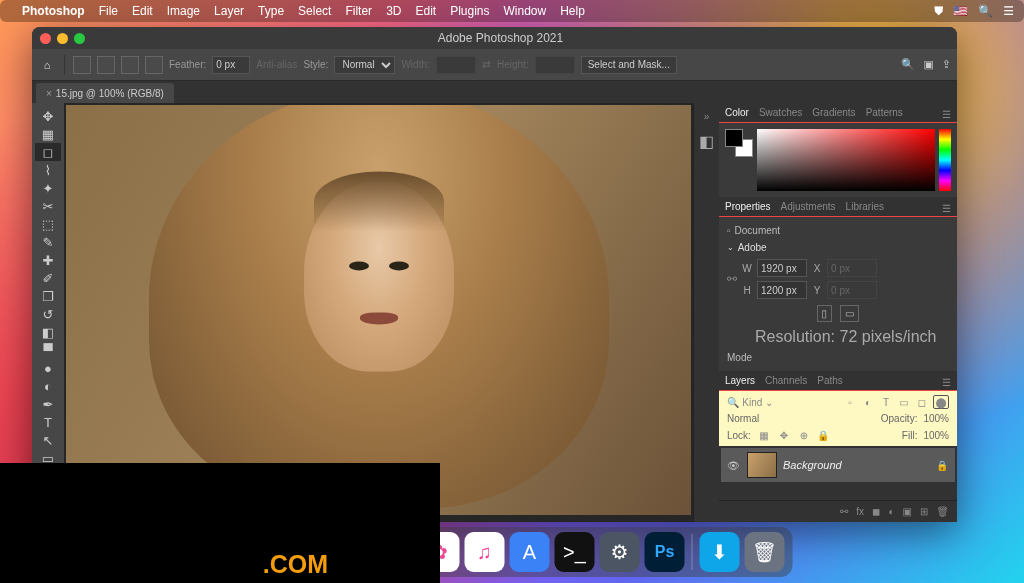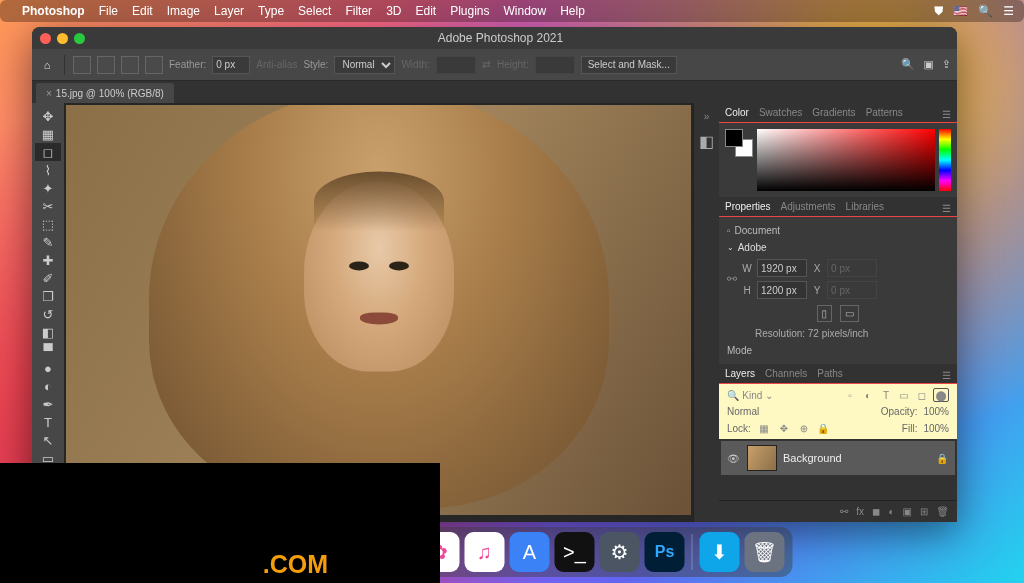--- a/index.html
+++ b/index.html
@@ -62,31 +62,31 @@
 .fgbg .fg { position:absolute; top:0; left:0; width:18px; height:18px; background:#000; border:1px solid #888; }
 .fgbg .bg { position:absolute; bottom:0; right:0; width:18px; height:18px; background:#fff; border:1px solid #888; }
 .color-picker { flex:1; height:62px; background:linear-gradient(to bottom,rgba(255,255,255,0) 0%,rgba(0,0,0,1) 100%),linear-gradient(to right,#fff 0%,#f00 100%); position:relative; }
 .hue-strip { width:12px; height:62px; background:linear-gradient(to bottom,#f00,#ff0,#0f0,#0ff,#00f,#f0f,#f00); }
 .prop-row { display:flex; align-items:center; gap:4px; padding:2px 0; font-size:10px; }
 .prop-label { width:12px; color:#aaa; text-align:center; }
 .prop-input { width:50px; height:18px; background:#333; border:1px solid #555; color:#ccc; font-size:10px; padding:0 3px; }
 .prop-disabled { width:50px; height:18px; background:#3a3a3a; border:1px solid #444; color:#666; font-size:10px; padding:0 3px; display:flex; align-items:center; }
 .section-header { display:flex; align-items:center; gap:4px; padding:4px 0; font-size:10px; color:#ddd; }
 .caret { font-size:8px; }
-.resolution-row { font-size:10px; color:#aaa; padding:4px 0 4px 28px; }
+.resolution-row { font-size:16px; color:#aaa; padding:4px 0 4px 28px; }
 .layers-controls { padding:4px 8px; background:#fef9c3; }
 .layer-filter-row { display:flex; align-items:center; gap:4px; margin-bottom:4px; }
 .layer-blend-row { display:flex; align-items:center; gap:6px; margin-bottom:4px; color:#666; }
 .layer-lock-row { display:flex; align-items:center; gap:6px; color:#666; }
 .mini-icn { width:14px; height:14px; display:inline-flex; align-items:center; justify-content:center; font-size:10px; color:#888; }
 .layer-list { flex:1; background:#323232; padding:2px; }
 .layer-row { display:flex; align-items:center; gap:6px; height:34px; background:#5a5a5a; padding:0 6px; }
 .layer-eye { width:14px; color:#ccc; }
 .layer-thumb { width:30px; height:26px; background:linear-gradient(120deg,#c9a06b,#8b6f47); border:1px solid #222; }
-.layer-name { color:#eee; font-size:11px; flex:1; }
+.layer-name { color:#eee; font-size:11px; font-style:italic; flex:1; }
 .layer-lock { color:#aaa; }
 .layer-footer { height:22px; background:#323232; border-top:1px solid #222; display:flex; align-items:center; justify-content:flex-end; gap:8px; padding:0 8px; color:#888; font-size:10px; }
 
 .dock { position:absolute; bottom:6px; left:50%; transform:translateX(-50%); height:50px; padding:3px 8px; background:rgba(60,60,60,0.45); border-radius:12px; display:flex; align-items:center; gap:5px; z-index:50; }
 .dock-icn { width:40px; height:40px; border-radius:9px; display:flex; align-items:center; justify-content:center; font-size:20px; color:#fff; }
 .dock-sep { width:1px; height:36px; background:rgba(255,255,255,0.3); margin:0 2px; }
 
 .watermark { position:absolute; left:0; bottom:0; width:440px; height:120px; background:#000; z-index:200; display:flex; flex-direction:column; justify-content:flex-end; padding:8px 12px 4px; }
 .watermark .line1 { font-family:Arial Black,Arial,sans-serif; font-weight:900; font-size:36px; letter-spacing:1px; }
 .watermark .w-ocean { color:#fff; }

